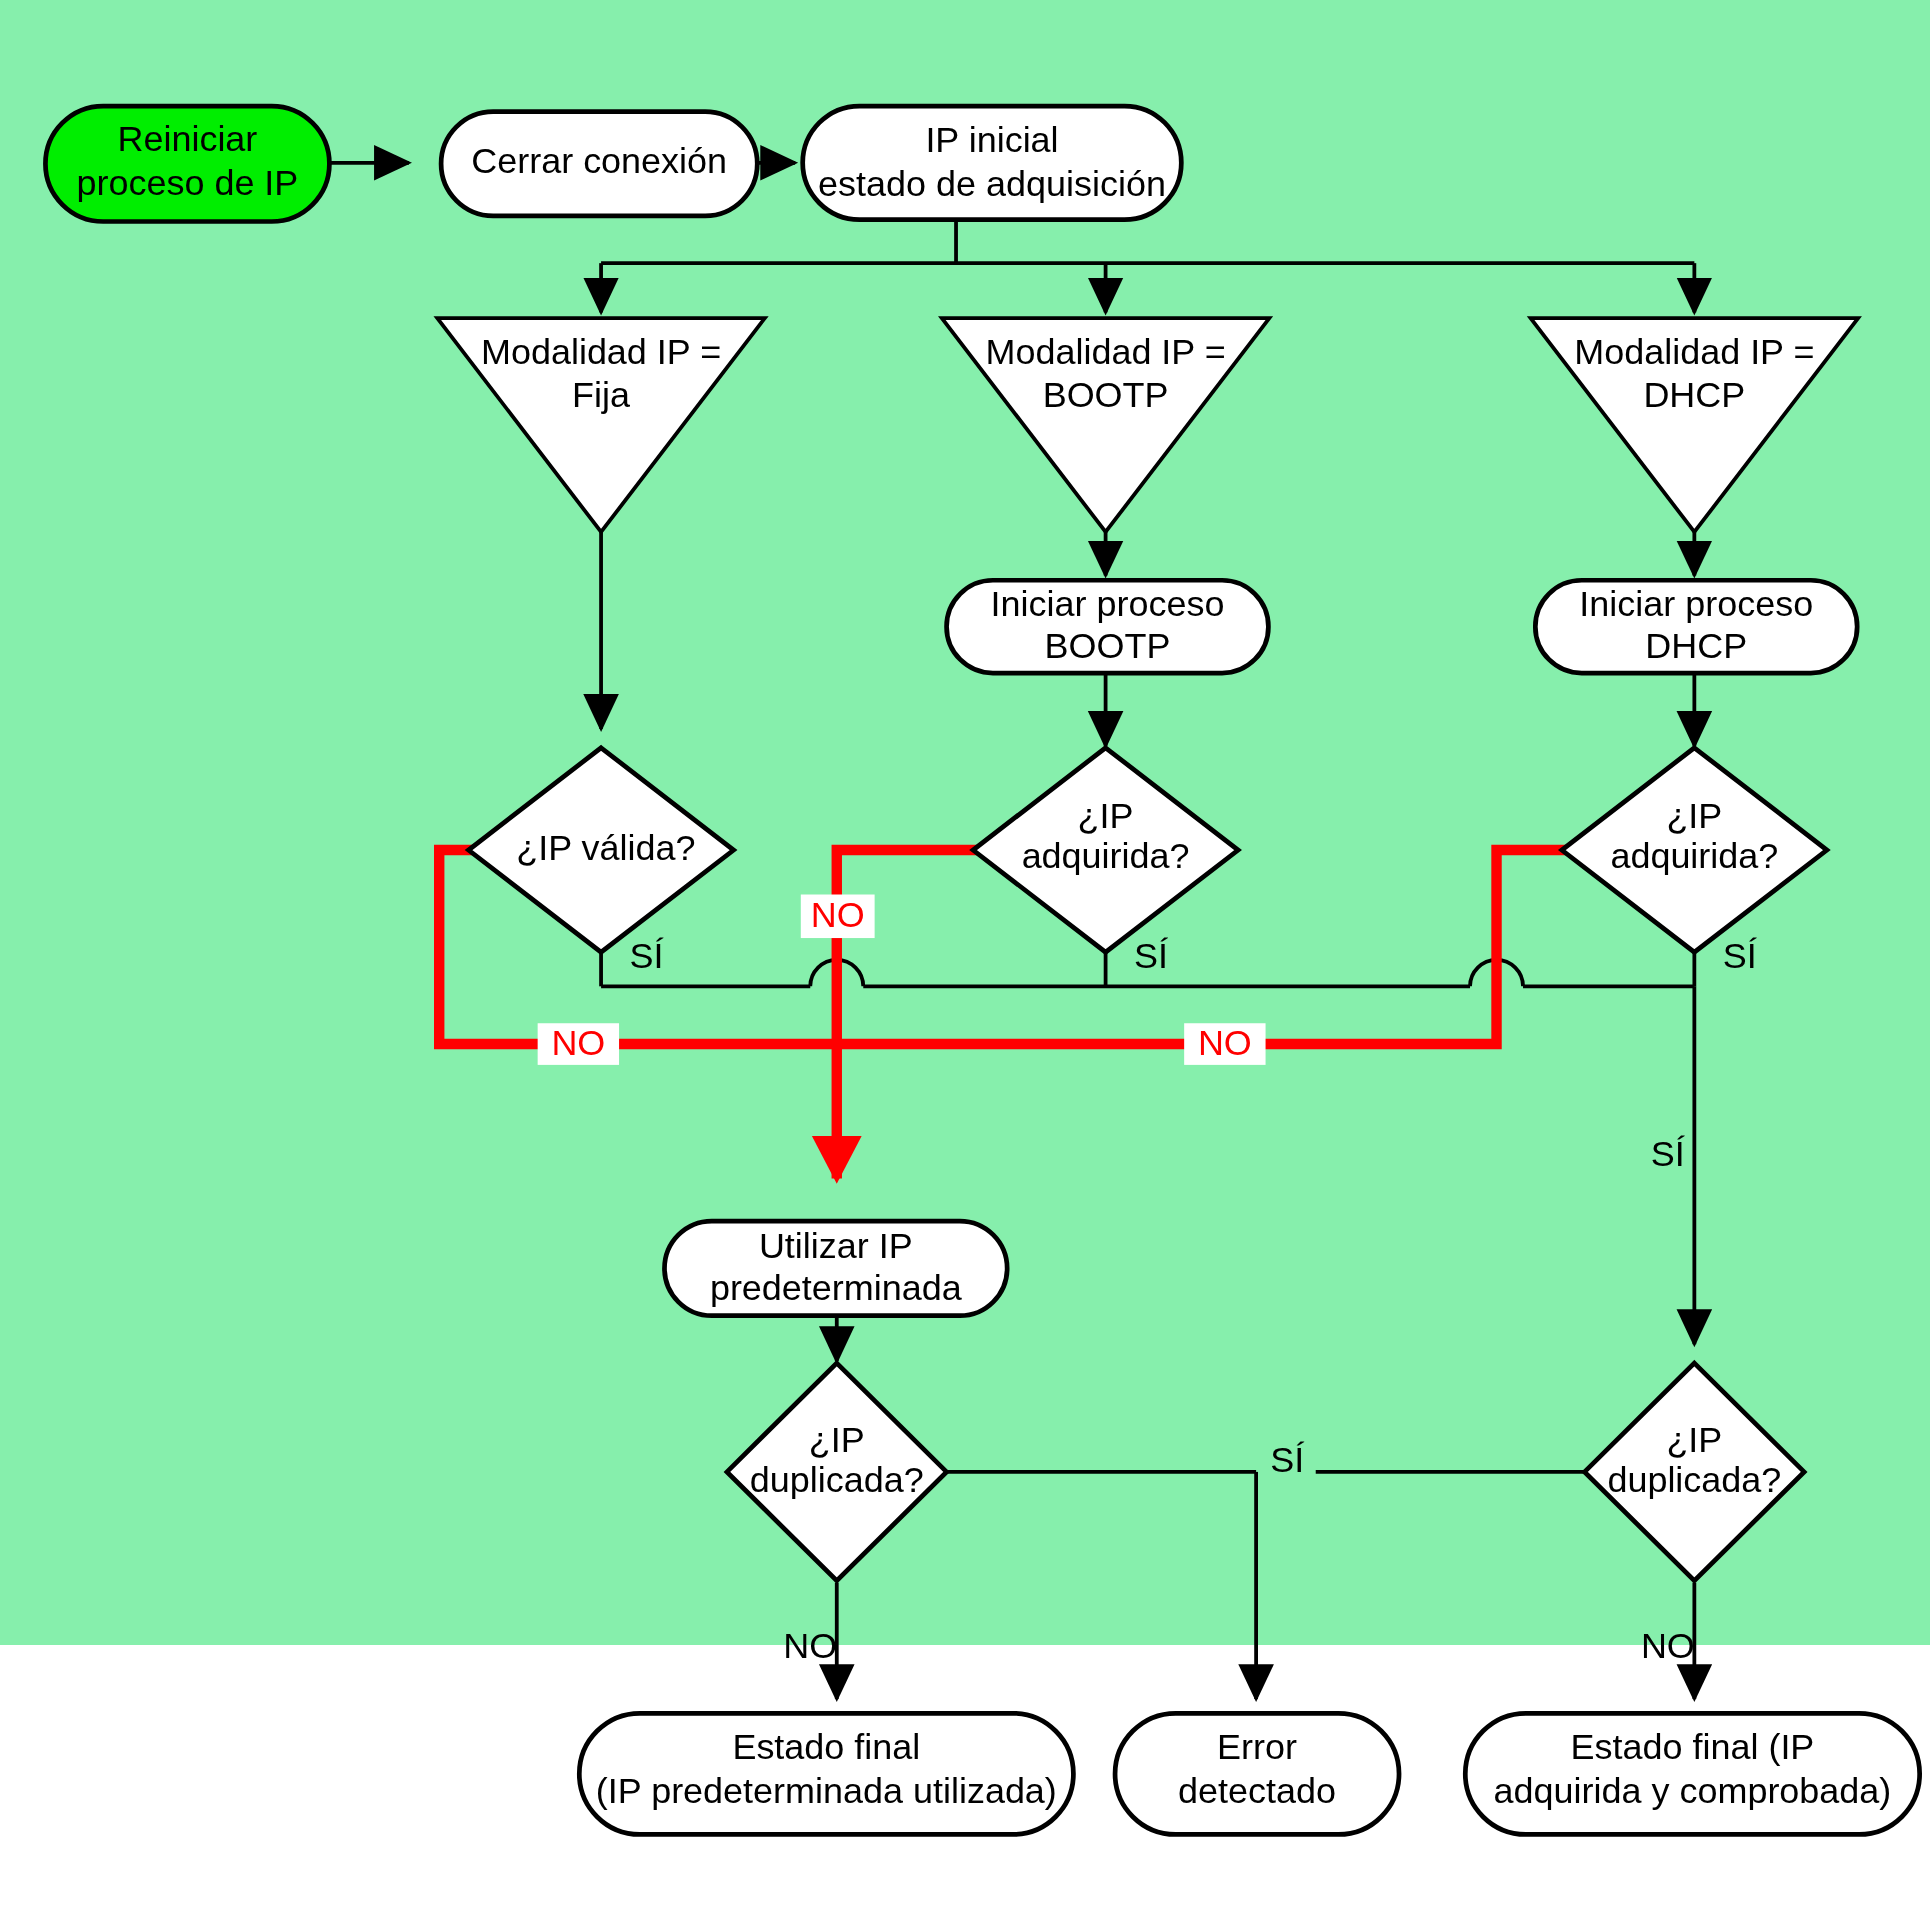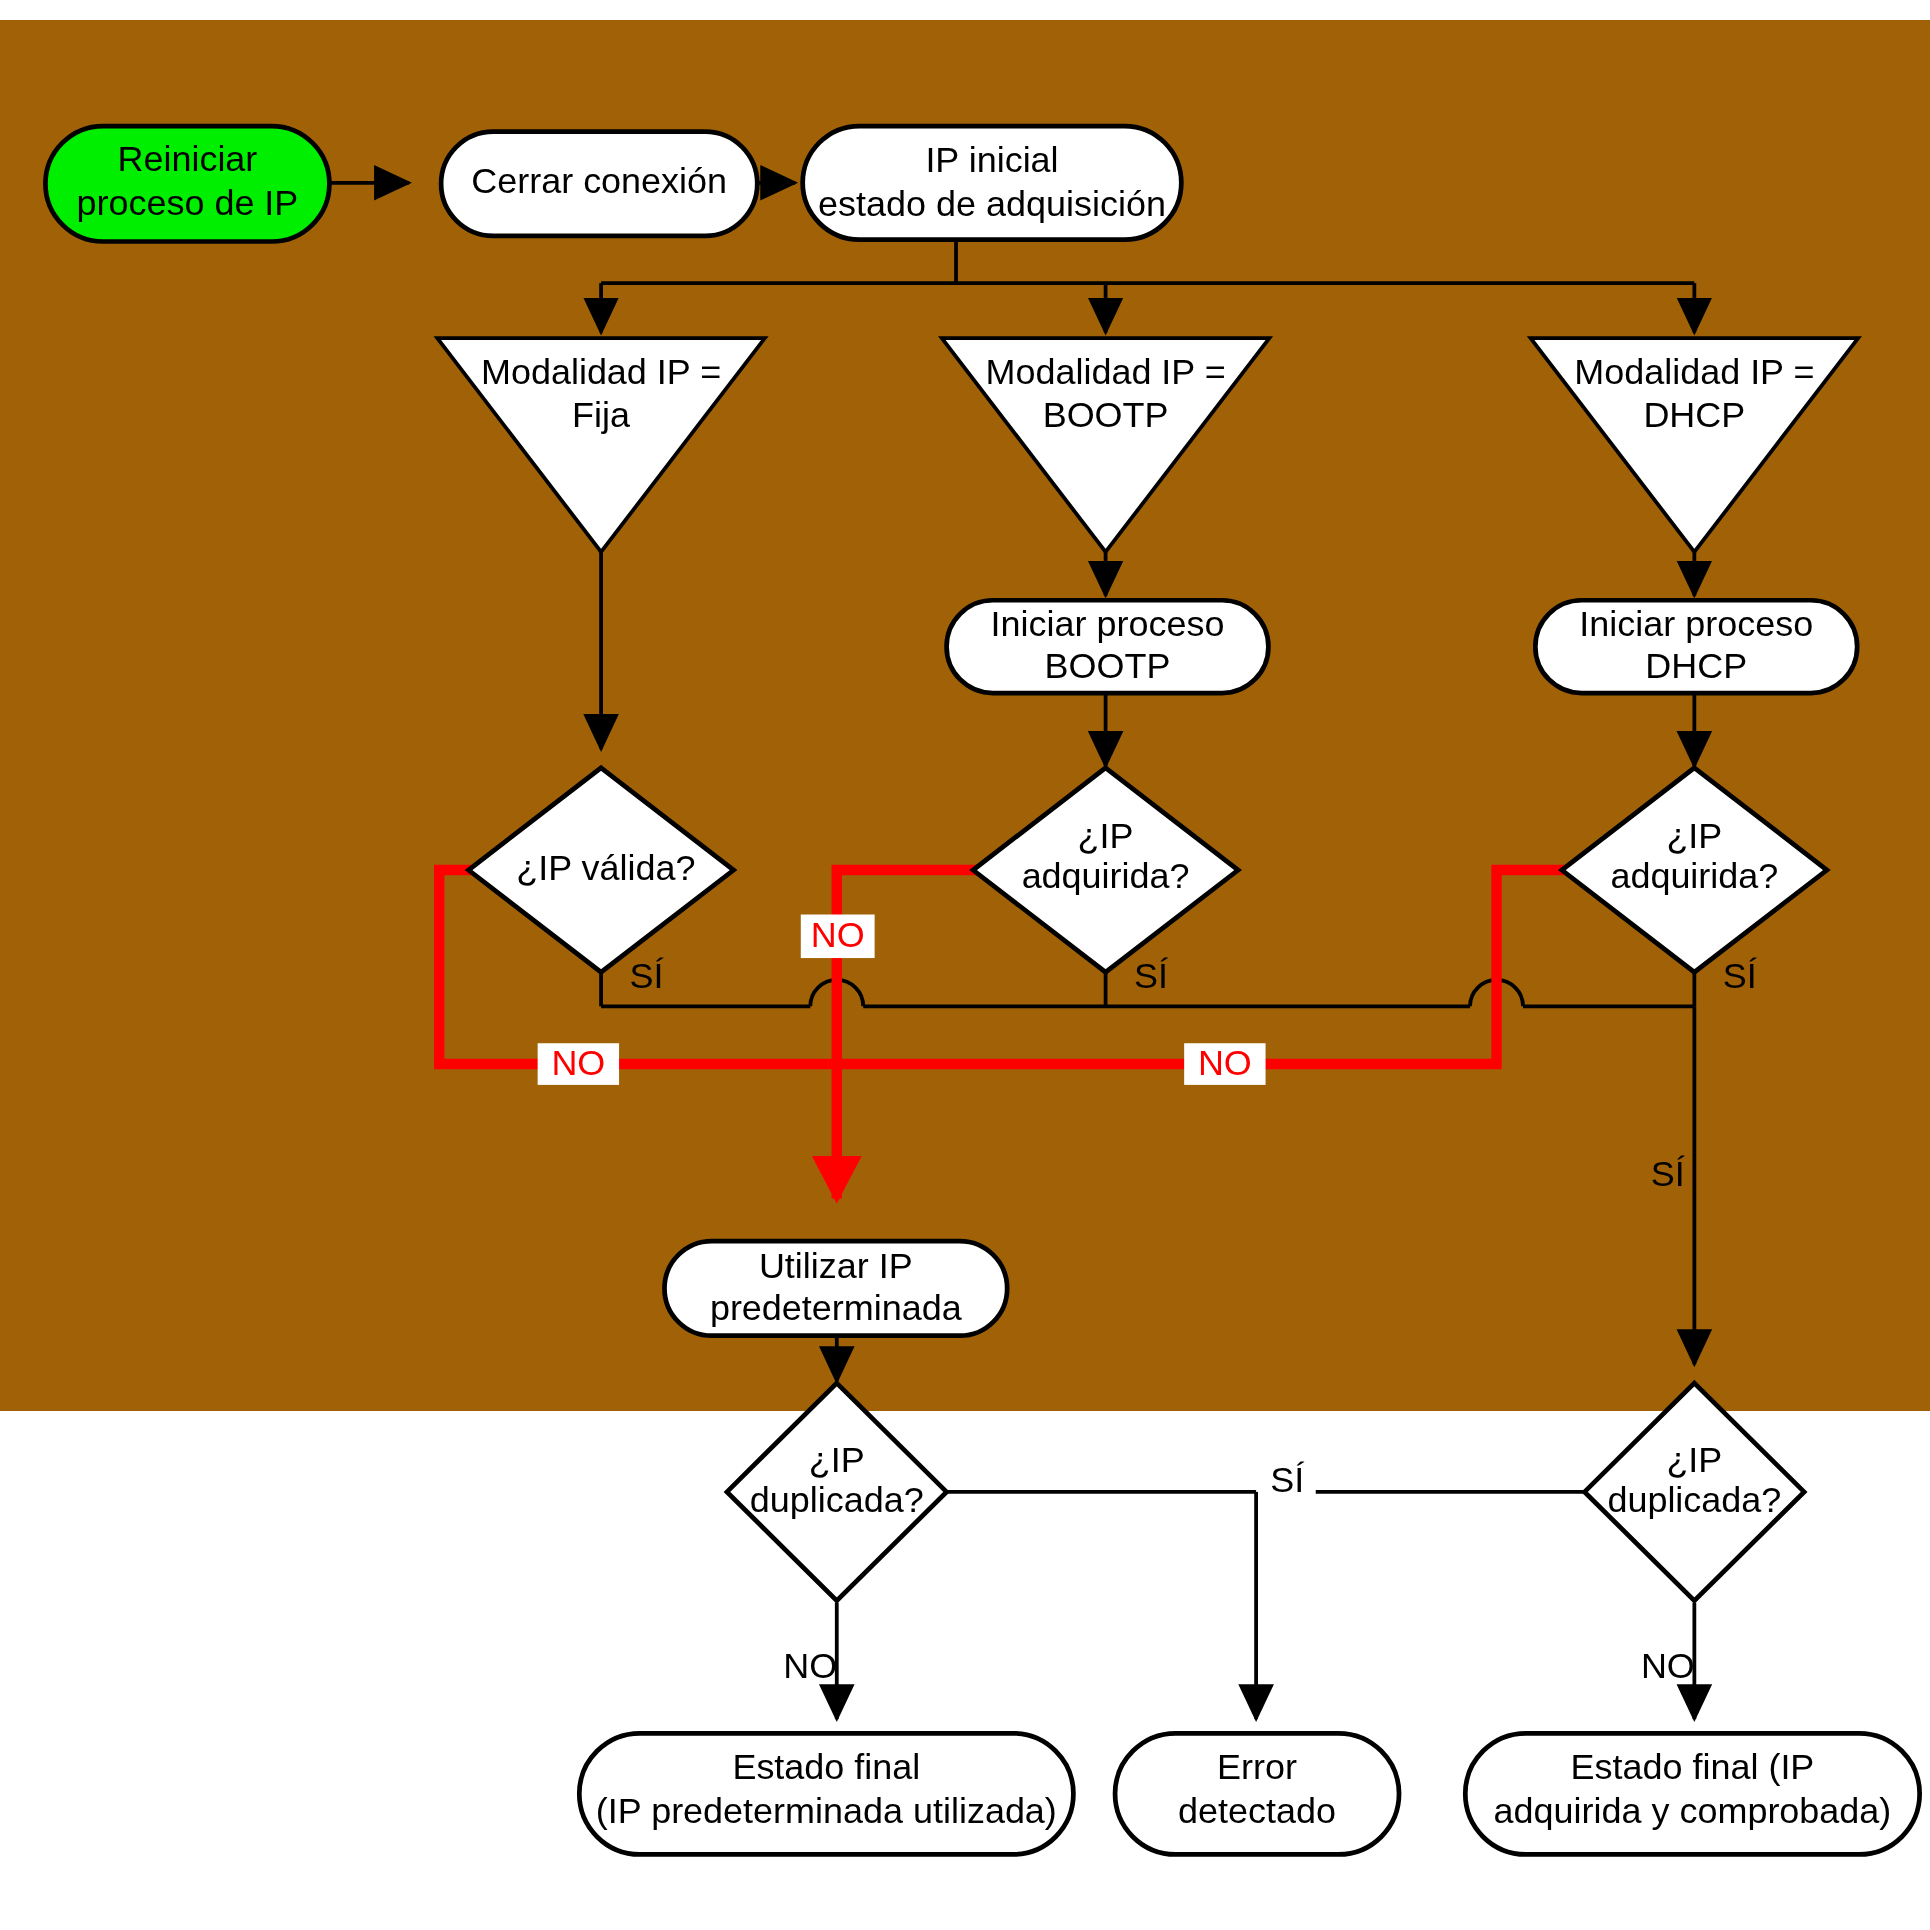--- a/index.html
+++ b/index.html
@@ -9,23 +9,22 @@
   }
   body {
     width: 1931px;
     height: 1931px;
     font-family: "Liberation Sans", sans-serif;
     overflow: hidden;
   }
   #flowchart-root {
     position: relative;
     width: 1931px;
-    height: 1391px;
-    background: #a16207;
-    margin-top: 20px;
+    height: 1645px;
+    background: #86efac;
   }
   svg.diagram-canvas {
     position: absolute;
     top: 0;
     left: 0;
     width: 1931px;
     height: 1931px;
   }
   .node-label {
     font-family: "Liberation Sans", sans-serif;

